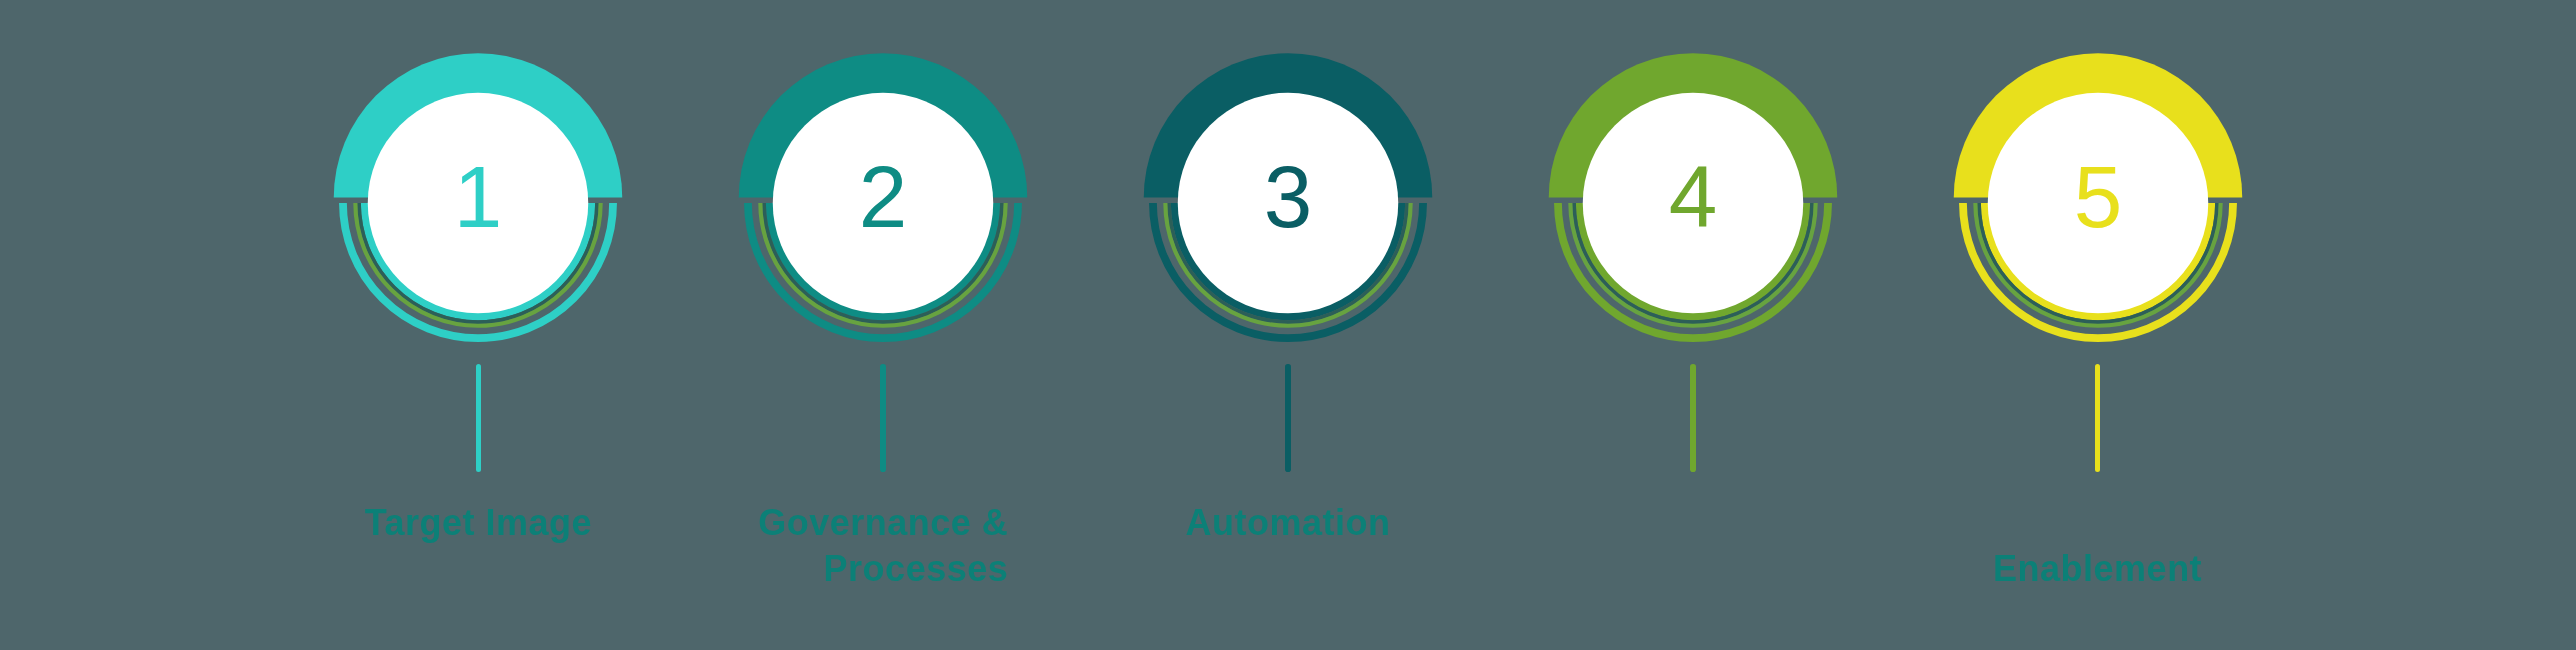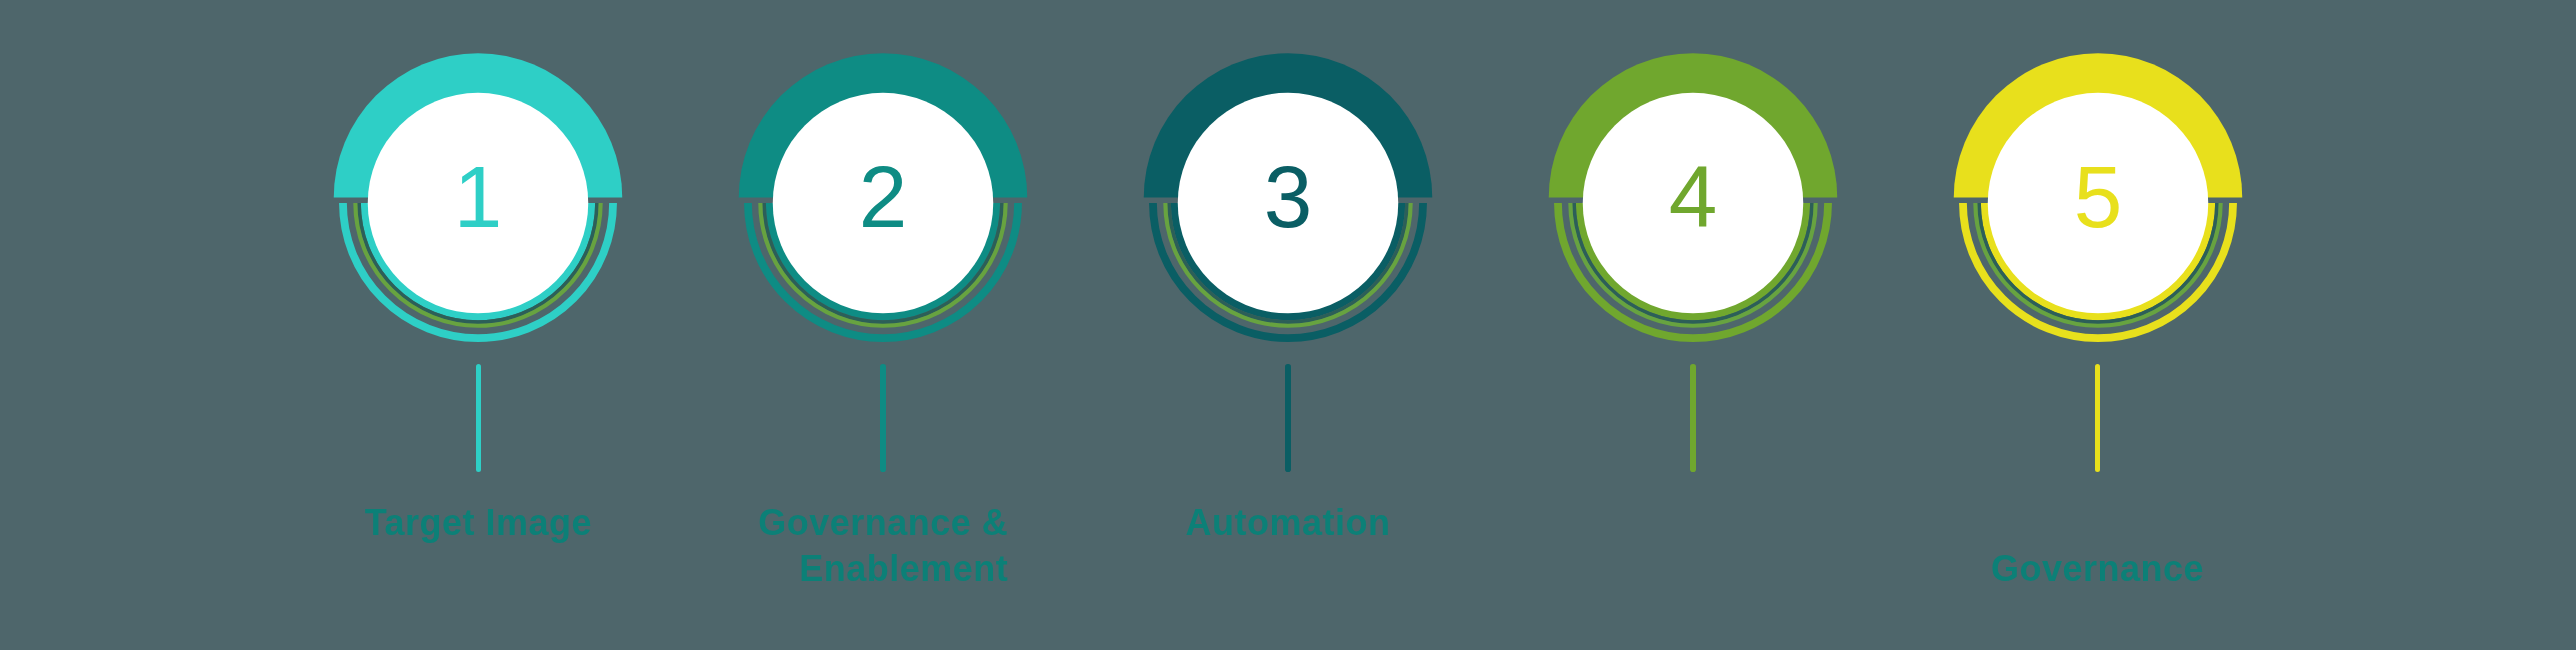--- a/index.html
+++ b/index.html
@@ -90,21 +90,21 @@
       <path class="arc arc-dark" d="M 30.5 186 A 129.5 129.5 0 0 0 289.5 186"></path>
       <path class="arc arc-olive" d="M 26.5 186 A 133.5 133.5 0 0 0 293.5 186"></path>
 
       <path class="arc arc-outer" d="M 13 186 A 147 147 0 0 0 307 186"></path>
 
       <circle class="inner-disc" cx="160" cy="186" r="120"></circle>
 
       <text class="num" x="160" y="212">2</text>
     </svg>
     <div class="stem"></div>
-    <div class="label"><span>Governance &amp;</span><br><span>Enablement</span></div>
+    <div class="label"><span>Governance &amp;</span><br><span>Processes</span></div>
   </div>
 
   <div class="step" style="--c: #0a5e64;">
     <svg class="badge" width="294" height="322" viewBox="0 0 320 350" xmlns="http://www.w3.org/2000/svg">
 
       <path class="ring-top" d="M 3 180 A 157 157 0 0 1 317 180 Z"></path>
 
       <path class="arc arc-band" d="M 37 186 A 123 123 0 0 0 283 186"></path>
       <path class="arc arc-dark" d="M 30.5 186 A 129.5 129.5 0 0 0 289.5 186"></path>
       <path class="arc arc-olive" d="M 26.5 186 A 133.5 133.5 0 0 0 293.5 186"></path>
@@ -146,16 +146,16 @@
       <path class="arc arc-dark" d="M 30.5 186 A 129.5 129.5 0 0 0 289.5 186"></path>
       <path class="arc arc-olive" d="M 26.5 186 A 133.5 133.5 0 0 0 293.5 186"></path>
 
       <path class="arc arc-outer" d="M 13 186 A 147 147 0 0 0 307 186"></path>
 
       <circle class="inner-disc" cx="160" cy="186" r="120"></circle>
 
       <text class="num" x="160" y="212">5</text>
     </svg>
     <div class="stem"></div>
-    <div class="label"><br><span>Governance</span></div>
+    <div class="label"><br><span>Enablement</span></div>
   </div>
 </div>
 
 
 </body></html>

